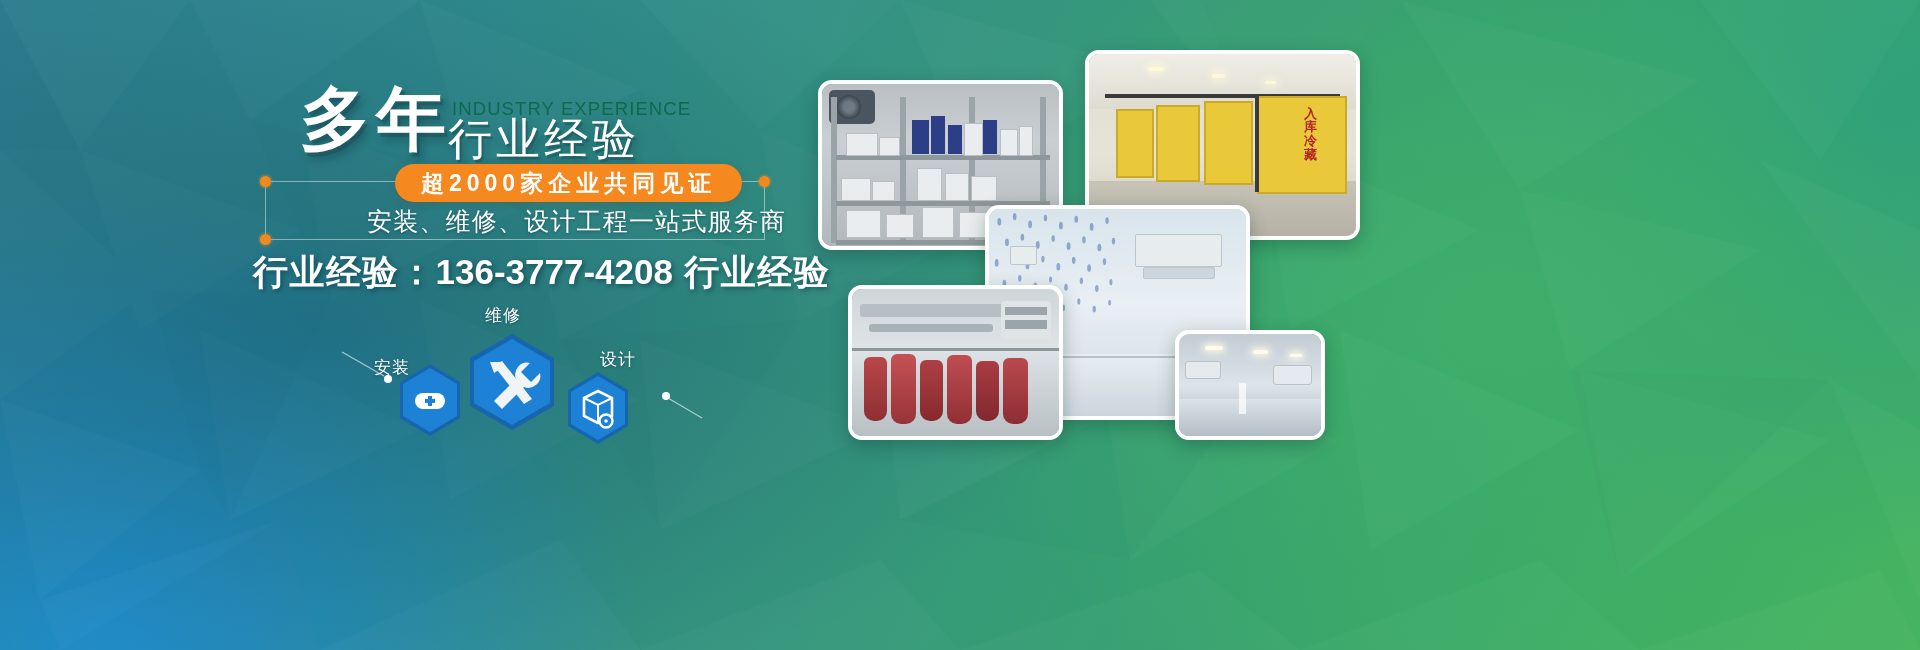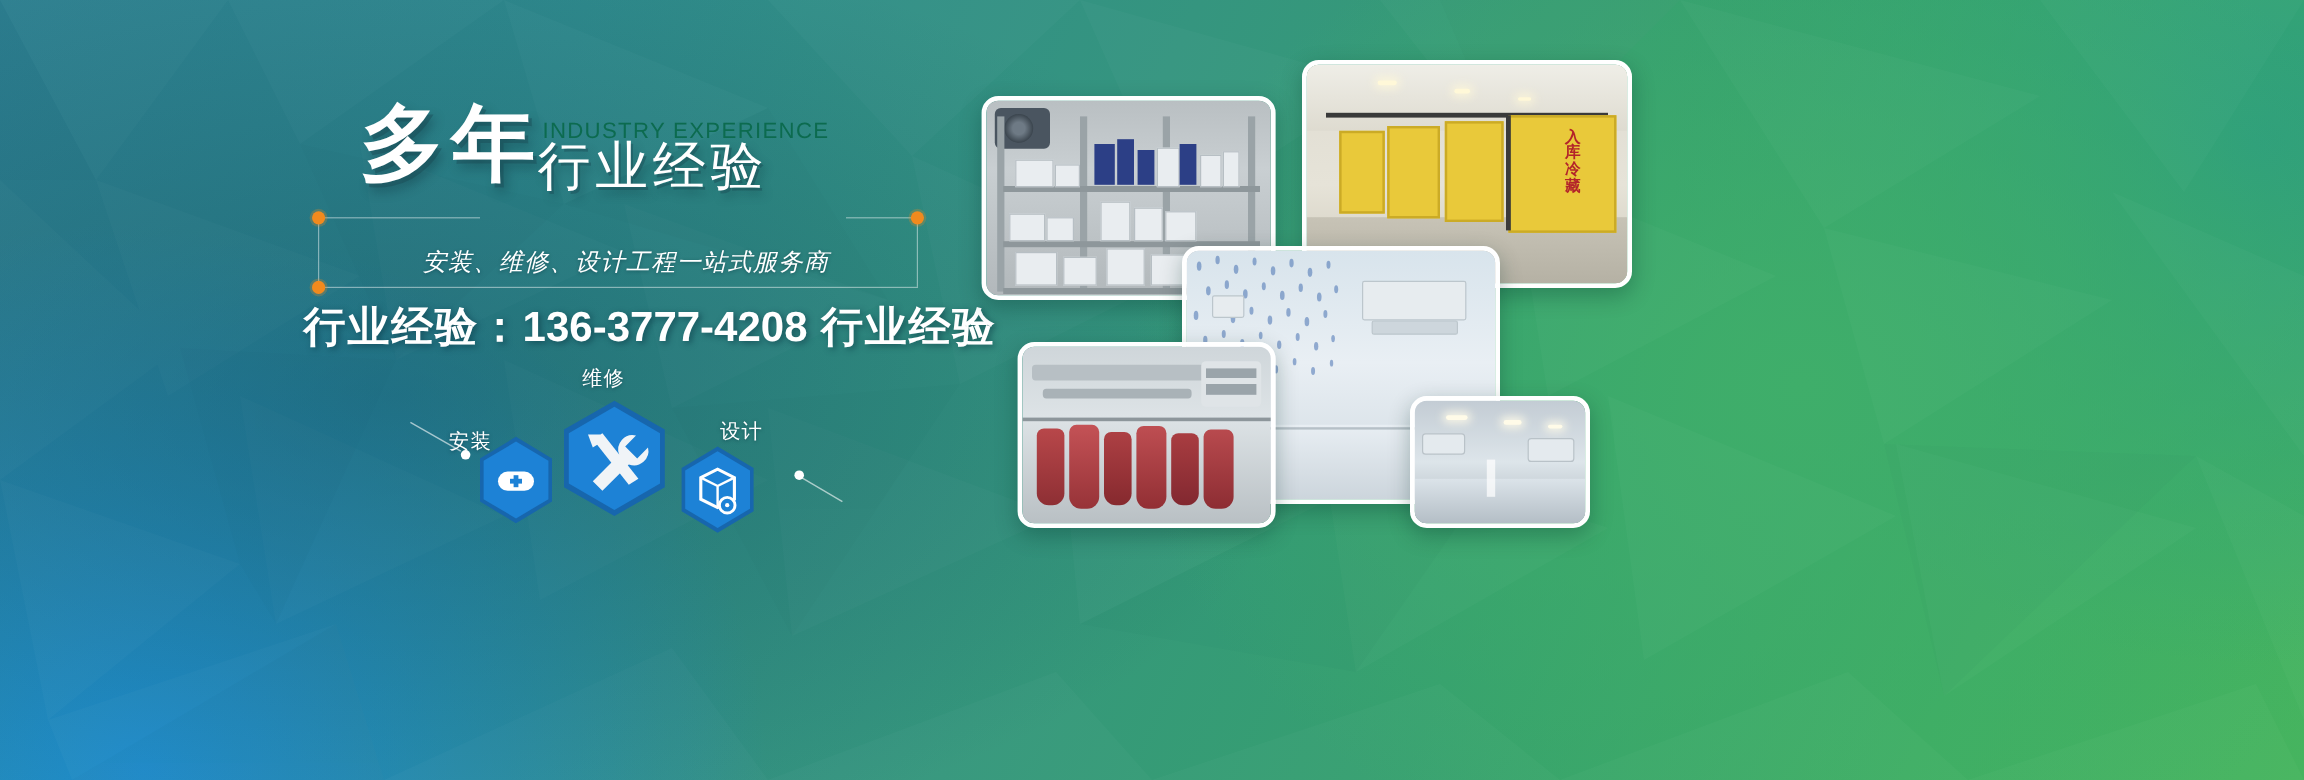--- a/index.html
+++ b/index.html
@@ -57,24 +57,23 @@
   .dot-bl{left:260px;top:234px;}
   .dot-tr{left:759px;top:176px;}
 
   .badge{
     position:absolute;left:395px;top:164px;height:38px;line-height:38px;
     padding:0 26px;border-radius:19px;background:#f5881f;
     color:#ffffff;font-size:23px;font-weight:bold;letter-spacing:5px;
     white-space:nowrap;box-shadow:0 2px 7px rgba(120,60,0,.22);
   }
   .tagline{
-    position:absolute;left:352px;top:205px;
-    color:#ffffff;font-size:20px;letter-spacing:1.2px;white-space:nowrap;
+    position:absolute;left:367px;top:205px;
+    color:#ffffff;font-size:25px;letter-spacing:1.2px;white-space:nowrap;
     text-shadow:0 1px 3px rgba(0,40,50,.45);
-    font-style:italic;
   }
   .hotline{
     position:absolute;left:253px;top:249px;
     color:#ffffff;font-size:35px;font-weight:bold;letter-spacing:1.5px;white-space:nowrap;
     text-shadow:2px 2px 5px rgba(5,45,60,.55);
   }
   .hotline .num{letter-spacing:0px;margin-top:36px;}
 
   
   #hexwrap{position:absolute;left:330px;top:300px;width:400px;height:180px;}
@@ -198,20 +197,21 @@
 
     <div class="frame-h-top"></div>
     <div class="frame-v"></div>
     <div class="frame-h-bot"></div>
     <div class="frame-h-topright"></div>
     <div class="frame-v-right"></div>
     <div class="dot dot-tl"></div>
     <div class="dot dot-bl"></div>
     <div class="dot dot-tr"></div>
 
+    <div class="badge">超2000家企业共同见证</div>
     <div class="tagline">安装、维修、设计工程一站式服务商</div>
 
     <div class="hotline">
       <span>行业经验：</span><span class="num">136-3777-4208</span><span> 行业经验</span>
     </div>
 
     <div id="hexwrap">
 
       <span class="hexlabel lab-install">安装</span>
       <span class="hexlabel lab-repair">维修</span>

